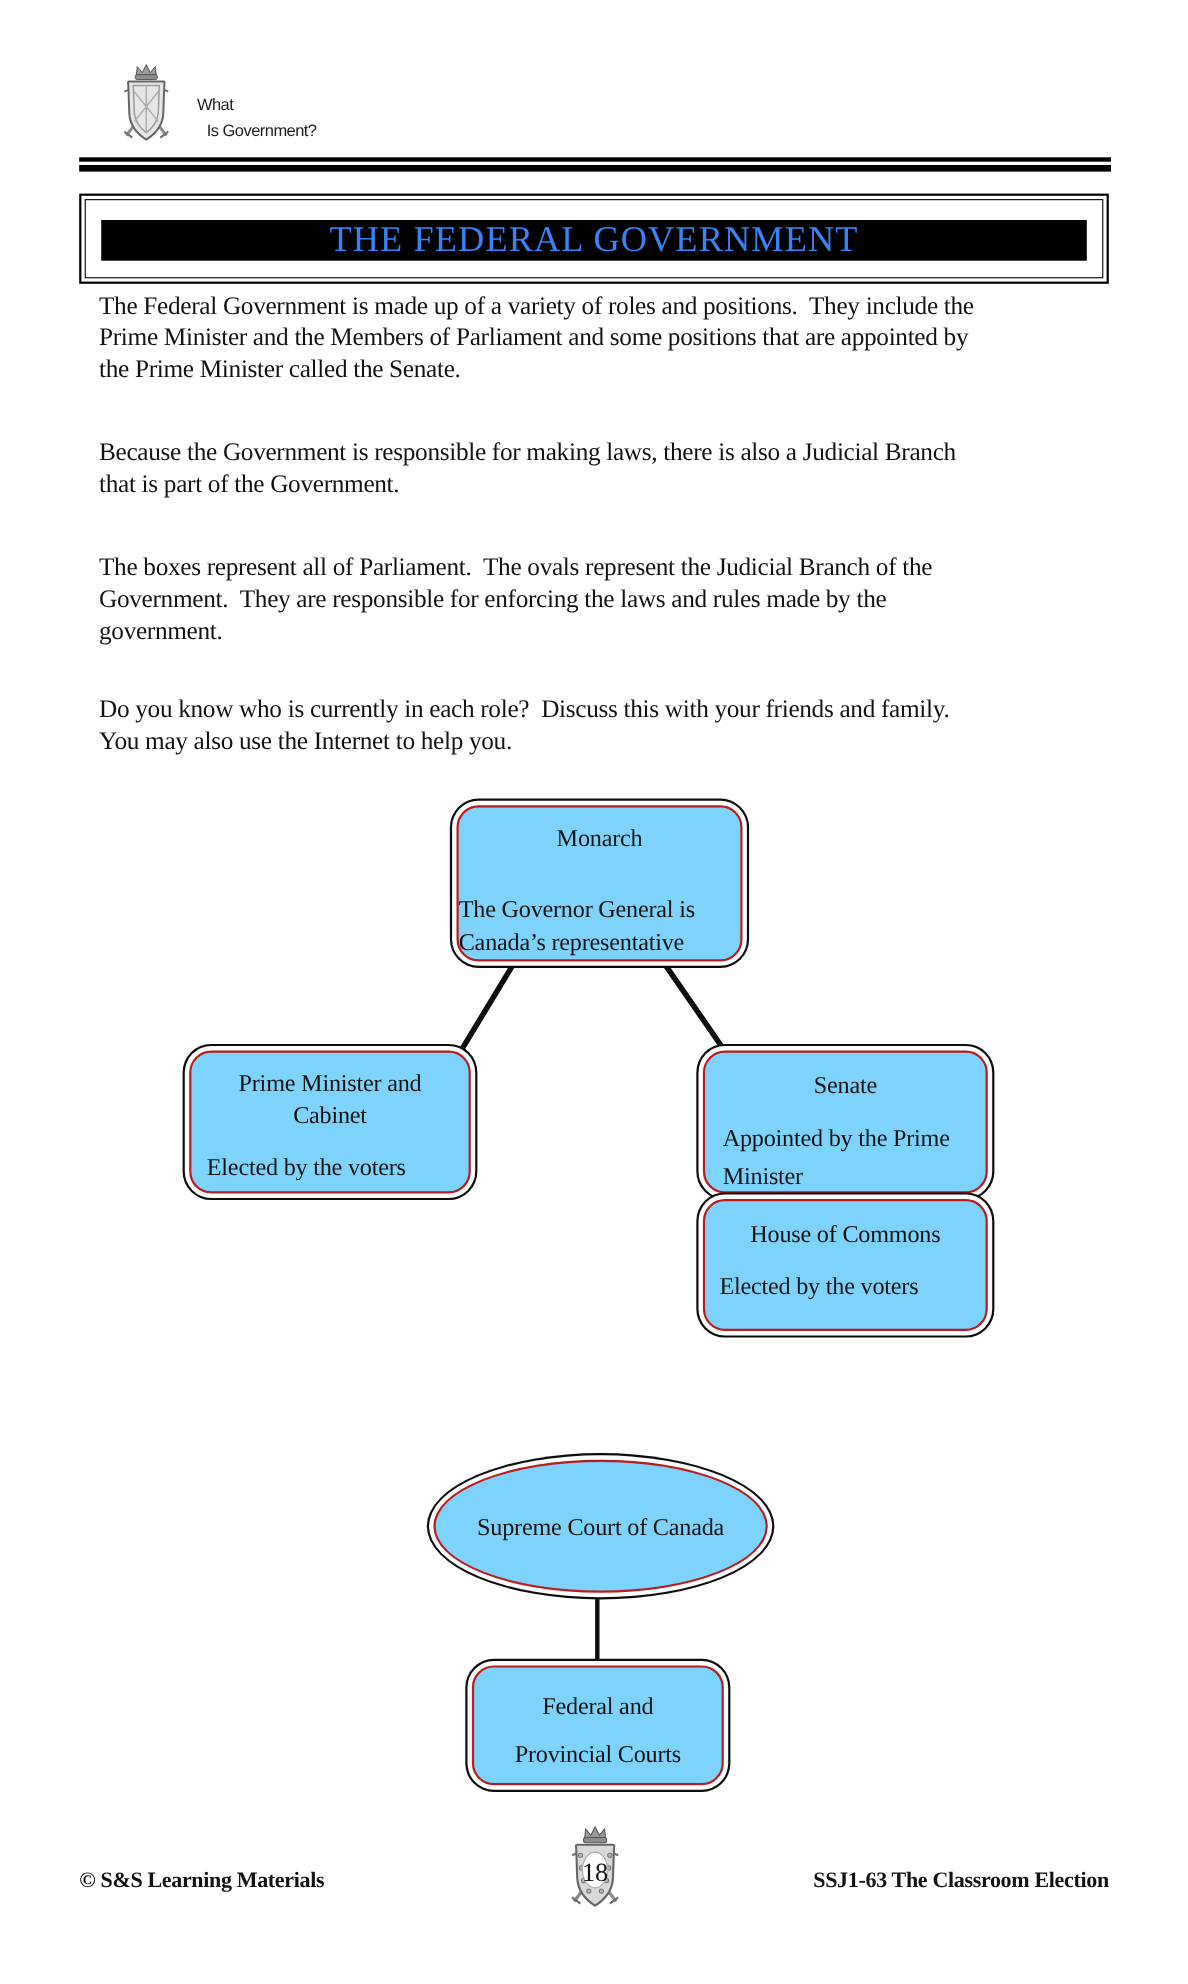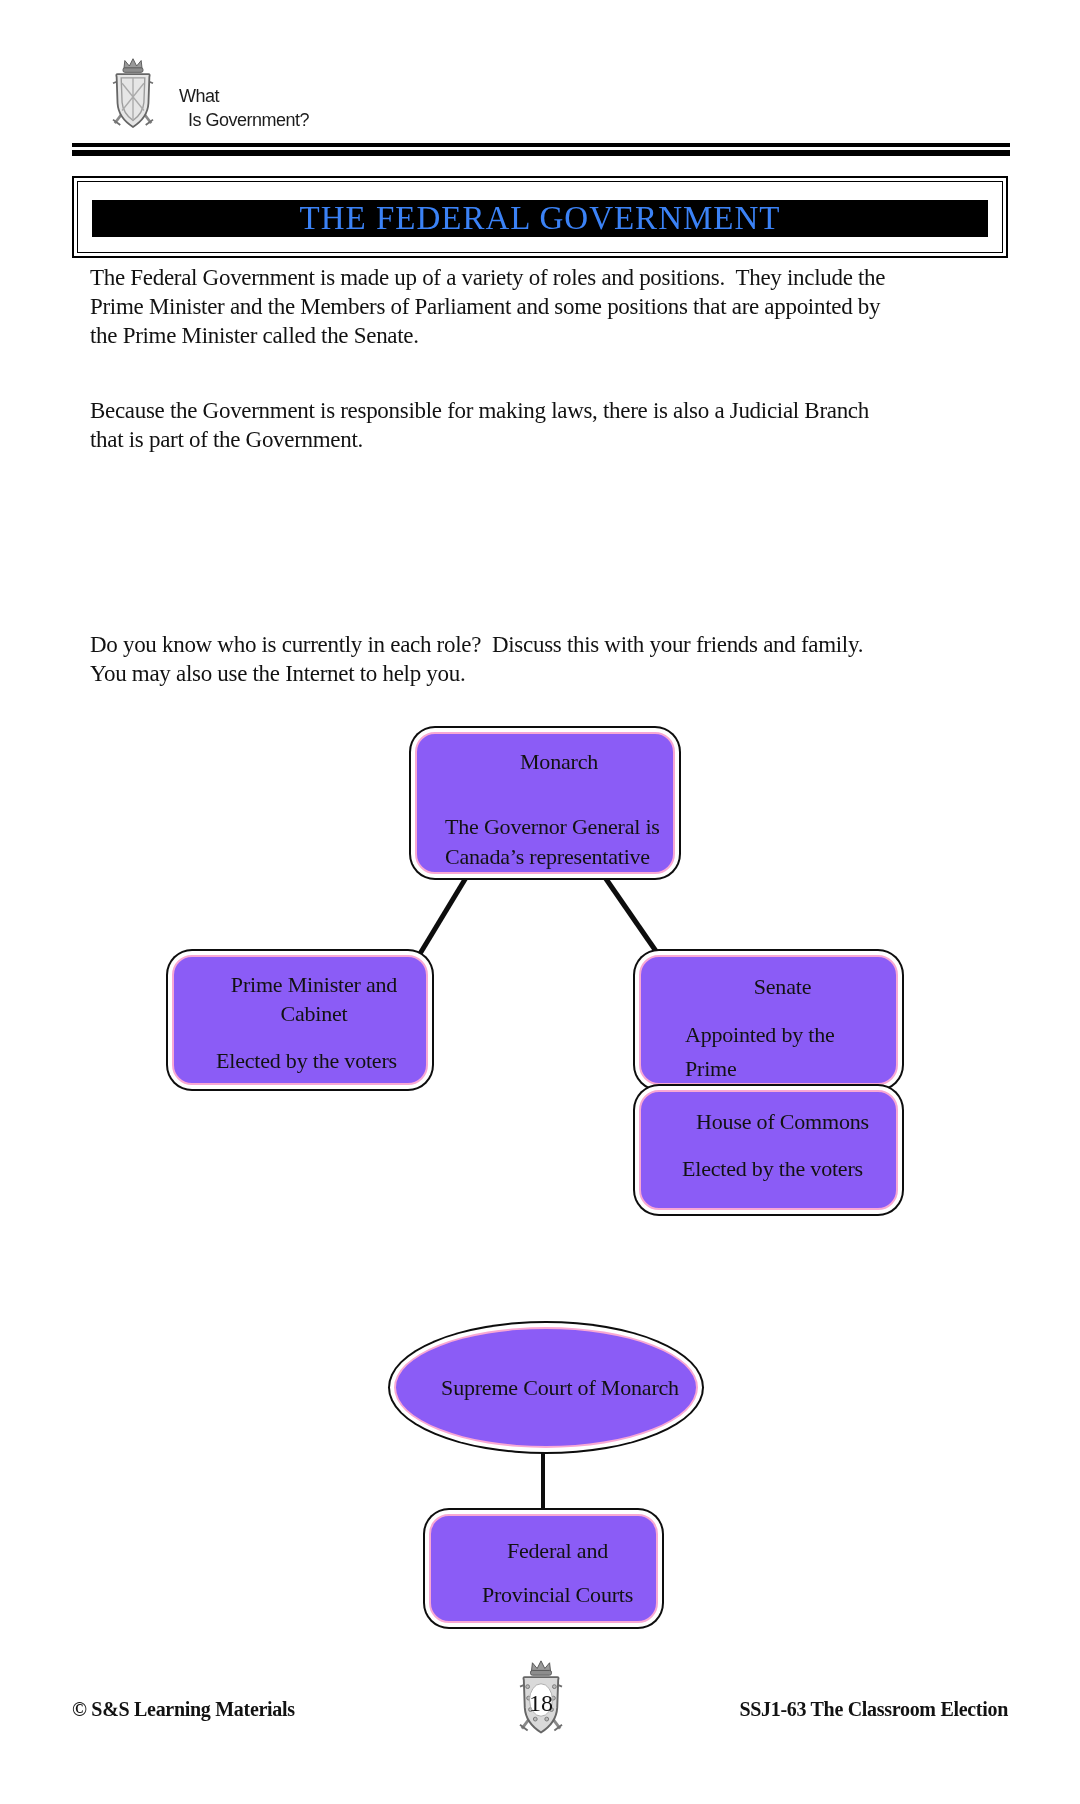--- a/index.html
+++ b/index.html
@@ -2,45 +2,45 @@
 <html><head>
 <meta charset="utf-8">
 <style>
   html,body{margin:0;padding:0;background:#e8e8e8;}
   .page{position:relative;width:1080px;height:1804px;background:#ffffff;margin:0 auto;
         font-family:"Liberation Serif", serif;color:#121212;overflow:hidden;}
 
   
   .crest{position:absolute;}
   .tagline{position:absolute;left:179px;top:84px;font-family:"Liberation Sans", sans-serif;
-           font-size:18px;line-height:24px;letter-spacing:-0.5px;color:#1c1c1c;}
+           font-size:15px;line-height:24px;letter-spacing:-0.5px;color:#1c1c1c;}
   .tagline .l2{display:block;margin-left:9px;}
   .double-rule{position:absolute;left:72px;top:143px;width:938px;height:13px;box-sizing:border-box;
                border-top:4px solid #000;border-bottom:6px solid #000;}
 
   
   .title-frame{position:absolute;left:72px;top:176px;width:936px;height:82px;box-sizing:border-box;
                border:2px solid #000;}
   .title-frame-inner{position:absolute;inset:3px;border:1px solid #000;}
   .title-bar{position:absolute;left:14px;right:14px;top:18px;bottom:15px;background:#000;
              display:flex;align-items:center;justify-content:center;}
   .title-bar span{color:#3b82f6;font-size:33px;letter-spacing:1px;white-space:nowrap;}
 
   
   .para{position:absolute;left:90px;width:930px;font-size:23px;line-height:29px;
         letter-spacing:-0.3px;}
   .para span{display:block;white-space:pre-wrap;}
   .p1{top:263px;} .p2{top:396px;} .p3{top:501px;} .p4{top:630px;}
 
   
   .connectors{position:absolute;left:0;top:0;z-index:1;}
-  .dbox{position:absolute;z-index:2;background:#8b5cf6;box-sizing:border-box;
-        border:2px solid #f9a8d4;border-radius:20px;
+  .dbox{position:absolute;z-index:2;background:#7dd3fc;box-sizing:border-box;
+        border:2px solid #b91c1c;border-radius:20px;
         box-shadow:0 0 0 4px #fff, 0 0 0 6px #0d0d0d;
-        font-size:22px;letter-spacing:-0.2px;padding-left:28px;}
+        font-size:22px;letter-spacing:-0.2px;}
   .oval{border-radius:50%;display:flex;align-items:center;justify-content:center;}
   .node-title{display:block;text-align:center;line-height:29px;}
   .node-note{display:block;text-align:left;line-height:30px;}
 
   .box-monarch{left:415px;top:732px;width:260px;height:142px;}
   .box-monarch .node-title{margin-top:13px;}
   .box-monarch .node-sub{display:block;text-align:left;margin-top:36px;line-height:30px;}
 
   .box-pm{left:172px;top:955px;width:256px;height:130px;}
   .box-pm .node-title{margin-top:13px;}
@@ -101,20 +101,25 @@
 
   <div class="para p2">
     <span>Because the Government is responsible for making laws, there is also a Judicial Branch</span>
     <span>that is part of the Government.</span>
   </div>
   <div class="para p1">
     <span>The Federal Government is made up of a variety of roles and positions.  They include the</span>
     <span>Prime Minister and the Members of Parliament and some positions that are appointed by</span>
     <span>the Prime Minister called the Senate.</span>
   </div>
+  <div class="para p3">
+    <span>The boxes represent all of Parliament.  The ovals represent the Judicial Branch of the</span>
+    <span>Government.  They are responsible for enforcing the laws and rules made by the</span>
+    <span>government.</span>
+  </div>
   <div class="para p4">
     <span>Do you know who is currently in each role?  Discuss this with your friends and family.</span>
     <span>You may also use the Internet to help you.</span>
   </div>
 
   <svg class="connectors" width="1080" height="1804">
     <line x1="467" y1="876" x2="418" y2="957" stroke="#0d0d0d" stroke-width="5"></line>
     <line x1="604" y1="876" x2="660" y2="957" stroke="#0d0d0d" stroke-width="5"></line>
     <line x1="766" y1="1086" x2="766" y2="1156" stroke="#0d0d0d" stroke-width="5"></line>
     <line x1="543" y1="1447" x2="543" y2="1515" stroke="#0d0d0d" stroke-width="4"></line>
@@ -143,21 +148,21 @@
       <span style="display:block;">Minister</span>
     </span>
   </div>
 
   <div class="dbox box-commons">
     <span class="node-title">House of Commons</span>
     <span class="node-note">Elected by the voters</span>
   </div>
 
   <div class="dbox oval oval-supreme">
-    <span>Supreme Court of Monarch</span>
+    <span>Supreme Court of Canada</span>
   </div>
 
   <div class="dbox box-courts">
     <span class="node-title">
       <span style="display:block;">Federal and</span>
       <span style="display:block;">Provincial Courts</span>
     </span>
   </div>
 
   <div class="footer-left">© S&amp;S Learning Materials</div>

